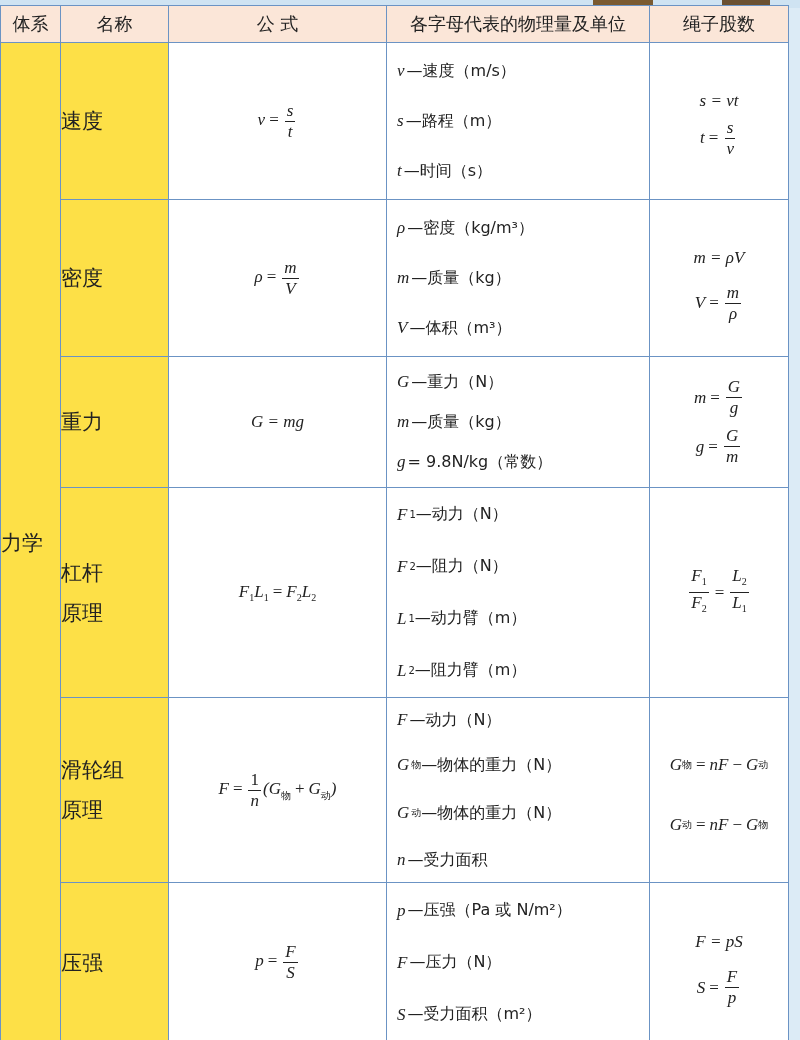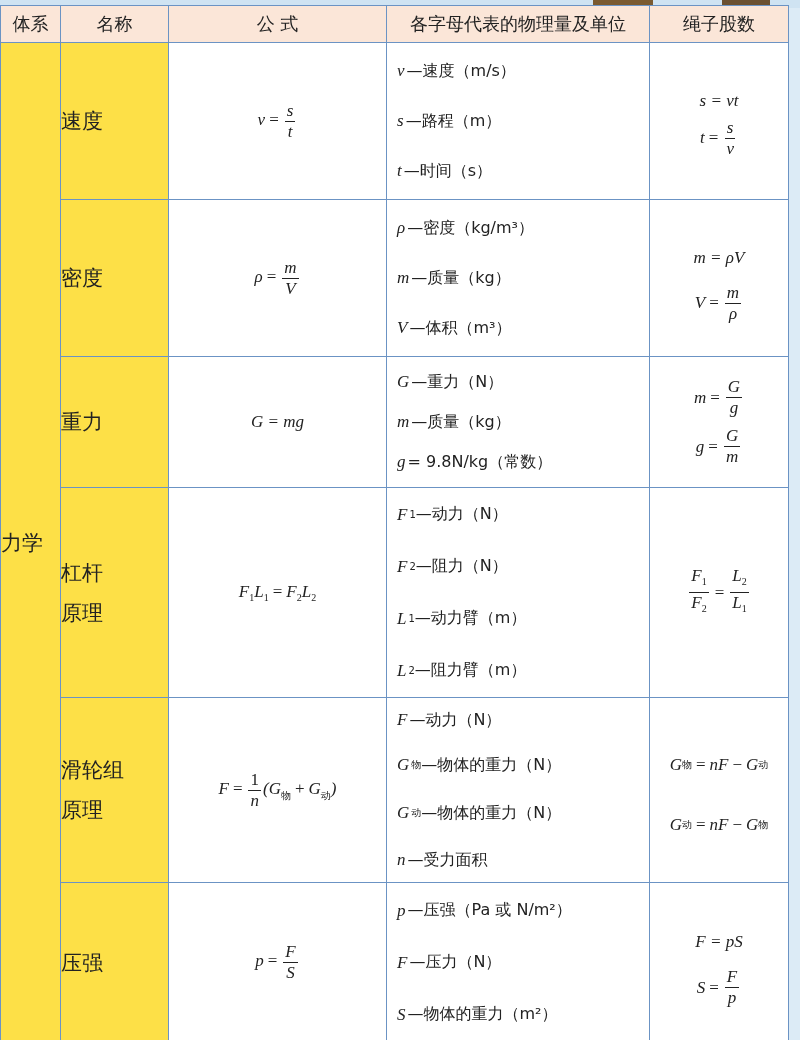--- a/index.html
+++ b/index.html
@@ -277,21 +277,21 @@
         <div class="line" style="height:52px;">
             <span class="sym">p</span>
             <span>—压强（Pa 或 N/m²）</span>
           </div>
         <div class="line" style="height:52px;">
             <span class="sym">F</span>
             <span>—压力（N）</span>
           </div>
         <div class="line" style="height:52px;">
             <span class="sym">S</span>
-            <span>—物体的重力（m²）</span>
+            <span>—受力面积（m²）</span>
           </div>
       </td>
       <td class="trans">
         <div class="tline" style="height:50px;">F = pS</div>
         <div class="tline">
             <span>S</span>
             <span class="eq">=</span>
             <span class="frac">
               <span class="num">F</span>
               <span class="den">p</span>

